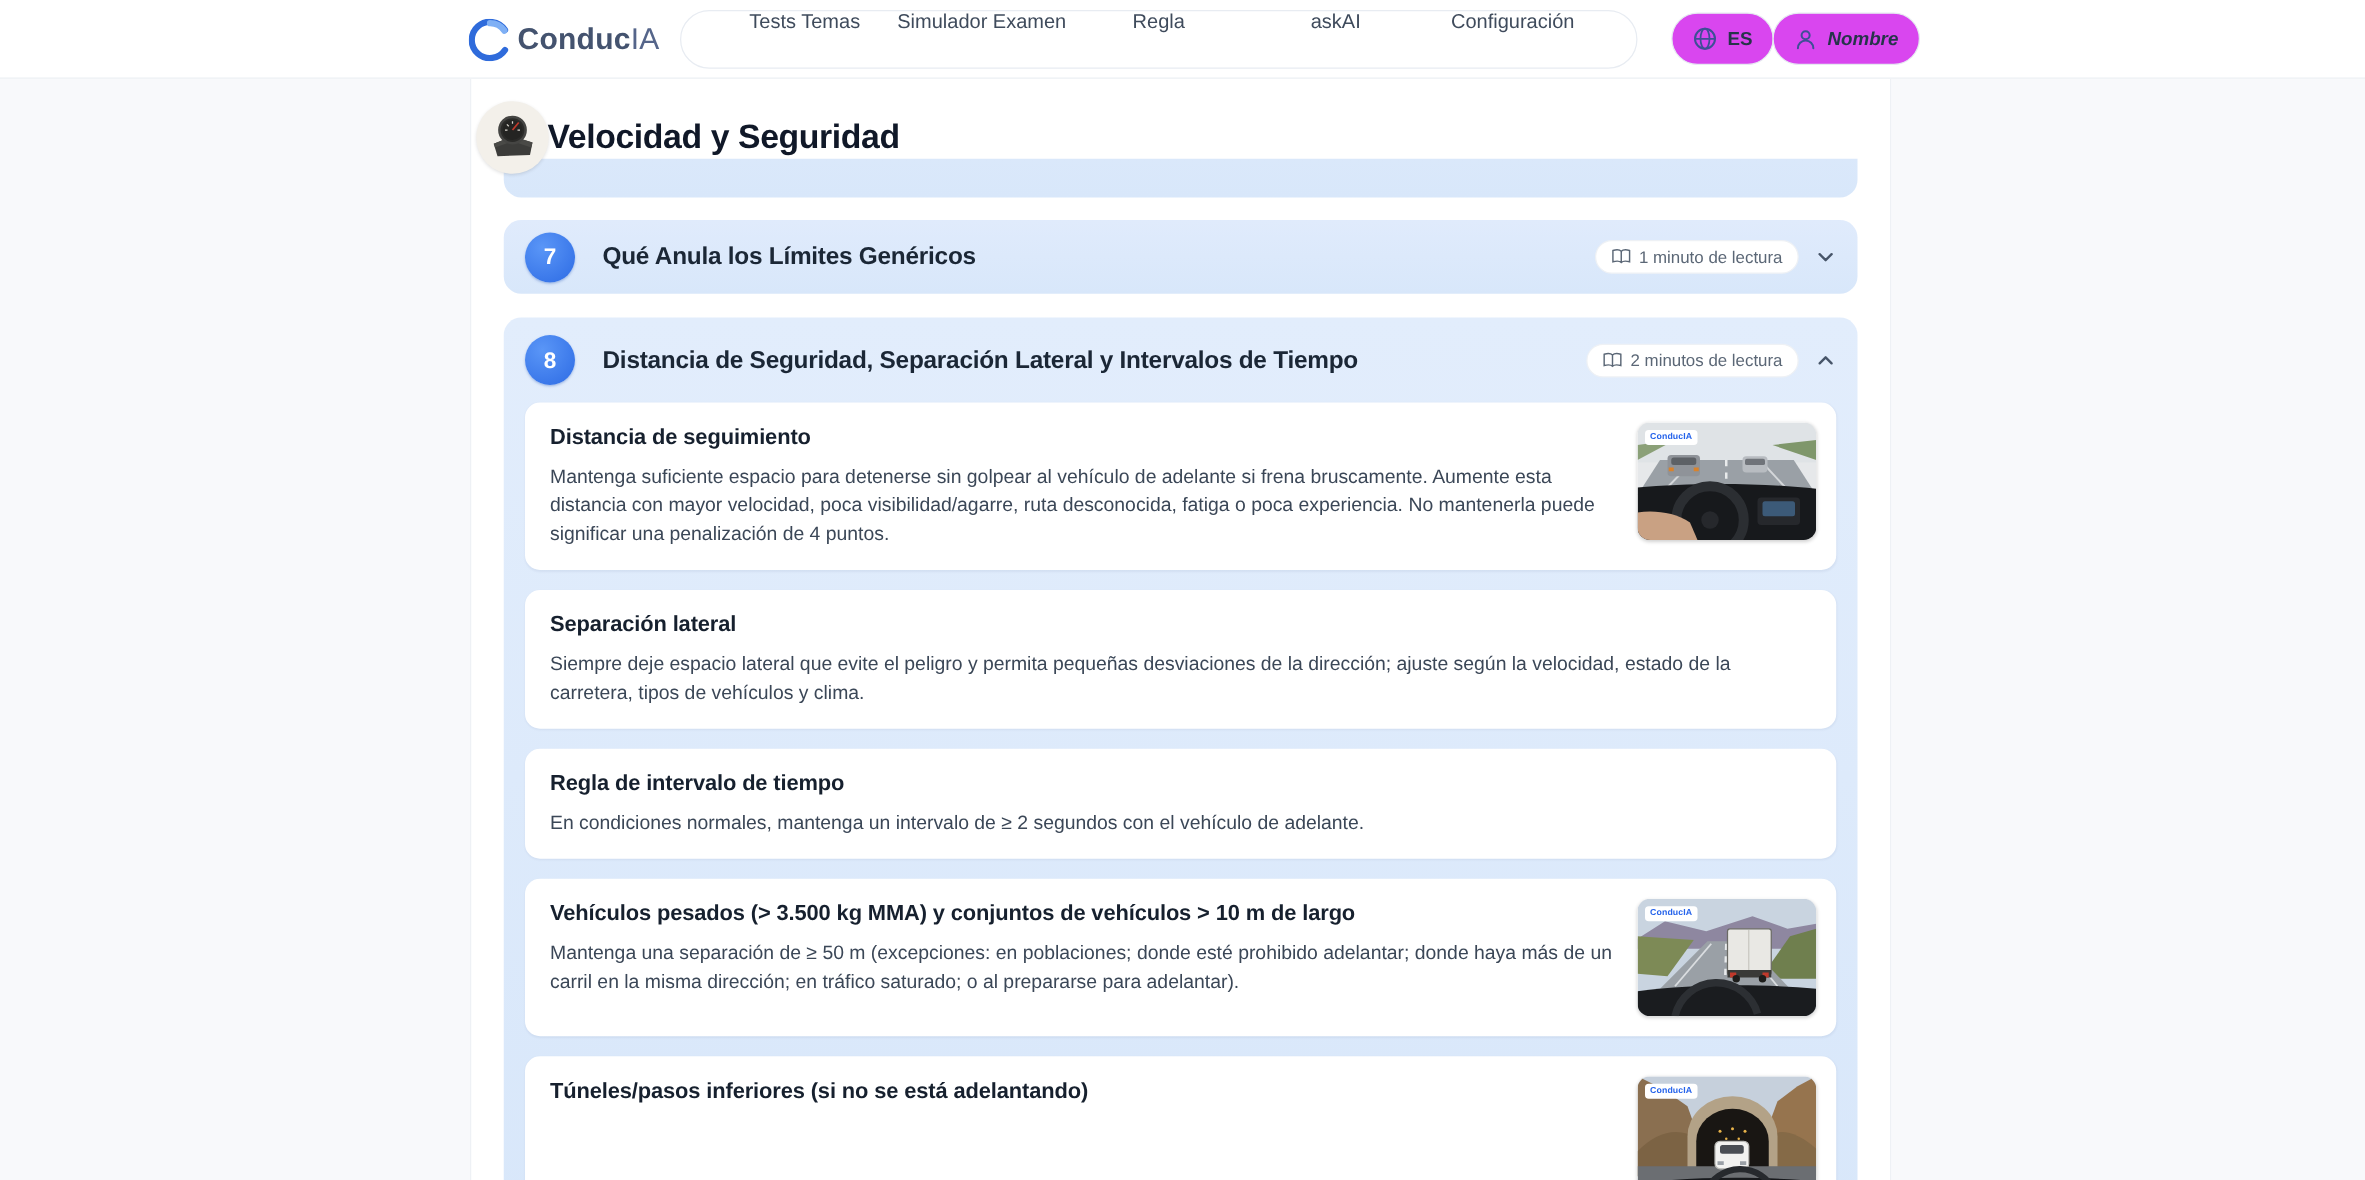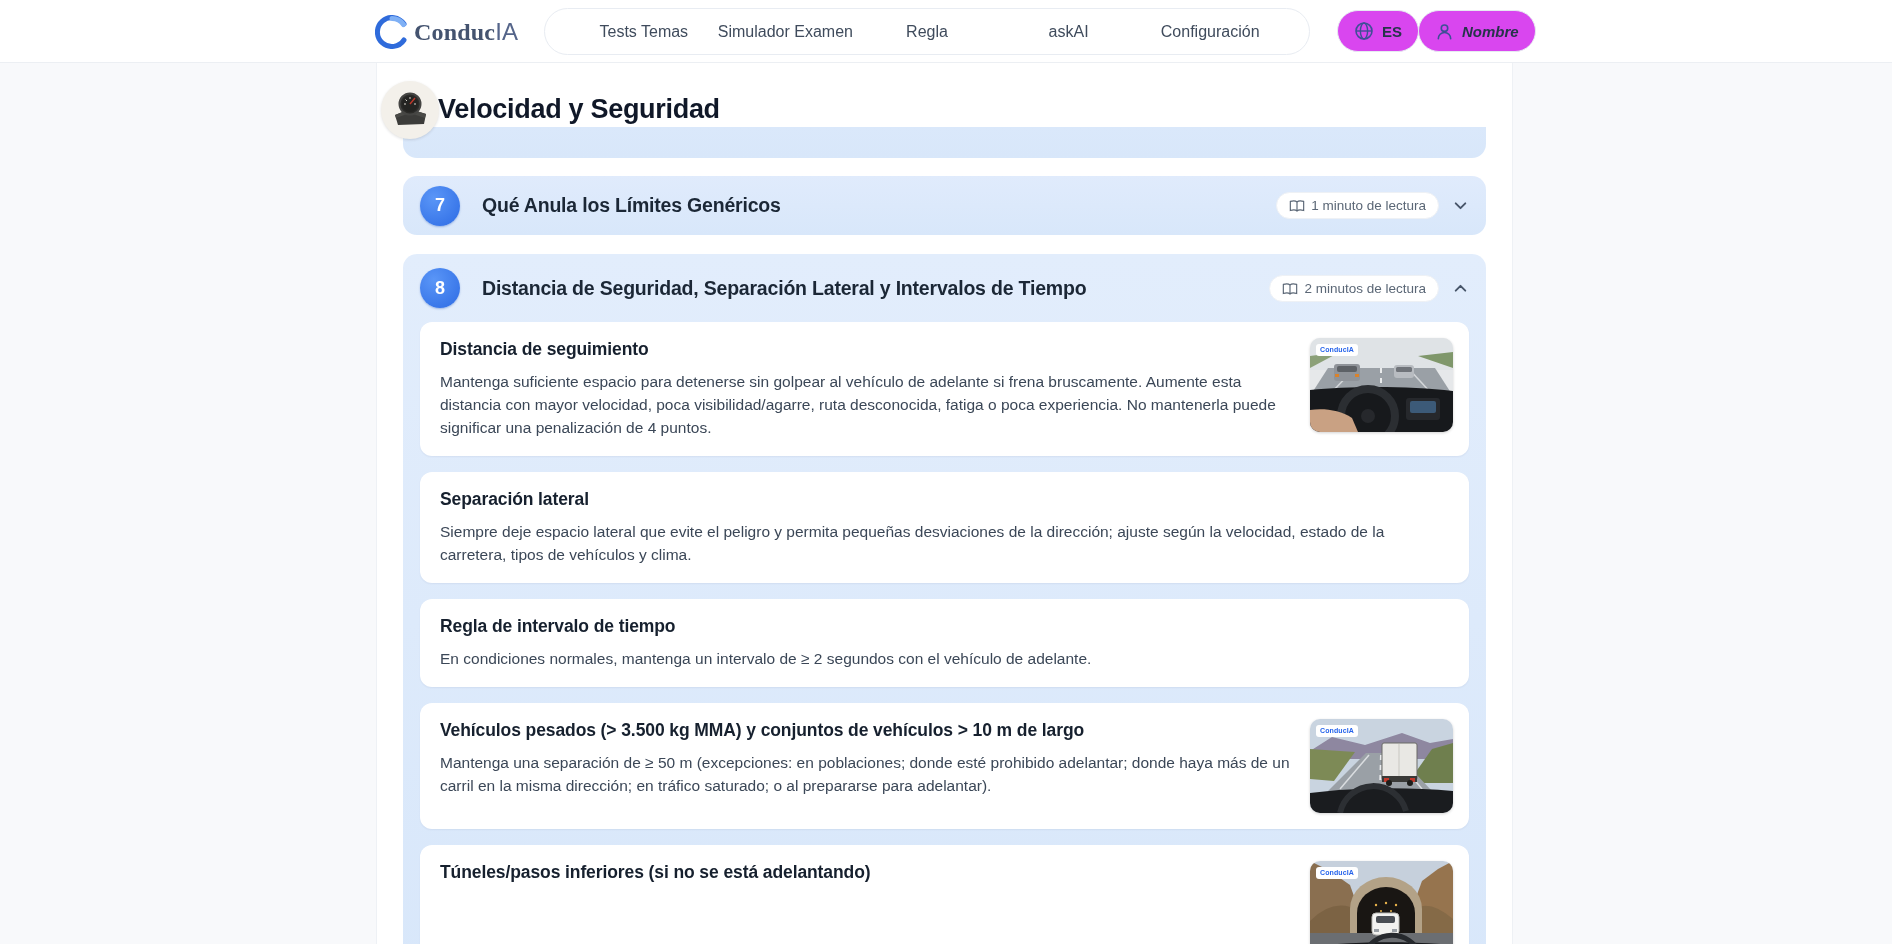--- a/index.html
+++ b/index.html
@@ -5,25 +5,25 @@
   * { margin:0; padding:0; box-sizing:border-box; }
   html,body { width:1892px; height:944px; overflow:hidden;
     font-family:"Liberation Sans", sans-serif; background:#f8f9fb; color:#1e2936;
     -webkit-font-smoothing:antialiased; }
 
   
   .navbar { position:absolute; top:0; left:0; width:1892px; height:63px;
     background:#ffffff; border-bottom:1px solid #eceff3; z-index:30; }
   .logo { position:absolute; left:375px; top:0; height:63px; display:flex; align-items:center; gap:5px; cursor:pointer; }
   .logo-text { font-size:24px; color:#44536f; letter-spacing:.2px; }
-  .logo-main { font-weight:700;font-family:Liberation Serif, serif; }
+  .logo-main { font-weight:700; }
   .logo-accent { font-weight:400; color:#55658a; }
   .main-nav { position:absolute; left:544px; top:8px; width:766px; height:47px;
     border:1px solid #e8ecf2; border-radius:999px; background:#fff;
-    display:flex; align-items:center; padding:0 28px; }
+    display:flex; padding:0 28px; }
   .nav-item { flex:1; text-align:center; font-size:16px; color:#3f4b5c; cursor:pointer; text-decoration:none; }
   .pill { position:absolute; top:10px; height:42px; display:flex; align-items:center; gap:8px;
     padding:0 16px; border:1px solid #e6eaf1; border-radius:999px; background:#d946ef;
     font-size:15px; color:#26344a; font-weight:600; cursor:pointer; }
   .pill-lang { left:1337px; }
   .pill-user { left:1418px;font-style:italic; }
   .pill svg { display:block; }
 
   
   .column { position:absolute; left:376px; top:63px; width:1137px; height:881px;
@@ -40,21 +40,21 @@
   .section-card { background:linear-gradient(#e0ebfc,#d8e7fa); border-radius:14px; }
   .section-partial { height:120px; margin-top:-89px; }
   .section-row { display:flex; align-items:center; padding:0 17px; cursor:pointer; }
   .section-collapsed { height:59px; margin-top:18px; }
   .num-circle { width:40px; height:40px; border-radius:50%; flex:0 0 40px;
     background:radial-gradient(circle at 35% 30%, #5a96f7, #2d6be4);
     color:#fff; font-size:18px; font-weight:700; display:flex; align-items:center; justify-content:center;
     box-shadow:0 1px 2px rgba(30,80,180,.35); }
   .section-title { margin-left:22px; font-size:19.5px; font-weight:700; color:#1b2736; letter-spacing:-.2px; }
   .section-right { margin-left:auto; display:flex; align-items:center; gap:13px; }
-  .read-badge { display:flex; align-items:flex-end; gap:6px; background:#fff; border:1px solid #eef1f5;
+  .read-badge { display:flex; align-items:flex-start; gap:6px; background:#fff; border:1px solid #eef1f5;
     border-radius:999px; padding:5px 12px; font-size:13.5px; color:#5b6776; white-space:nowrap; }
   .chevron { display:flex; align-items:center; color:#475569; }
 
   
   .section-expanded { margin-top:19px; background:linear-gradient(#e2edfc,#d8e7fa); border-radius:14px 14px 0 0;
     padding-bottom:17px; }
   .section-expanded .section-row { height:68px; }
   .cards { padding:0 17px; display:flex; flex-direction:column; gap:16px; }
   .topic-card { position:relative; background:#ffffff; border-radius:12px; padding:17px 20px;
     box-shadow:0 1px 2px rgba(15,40,80,.06); }

